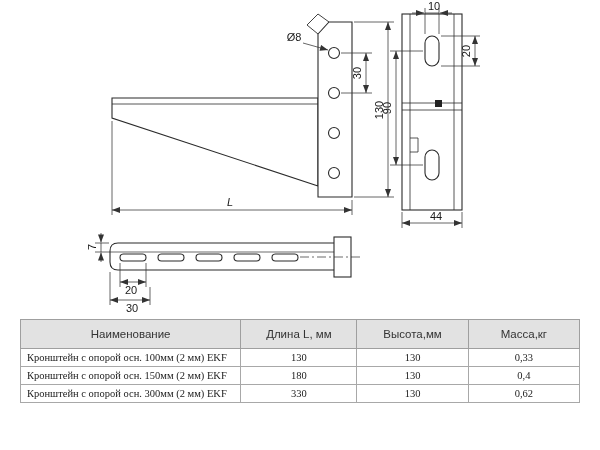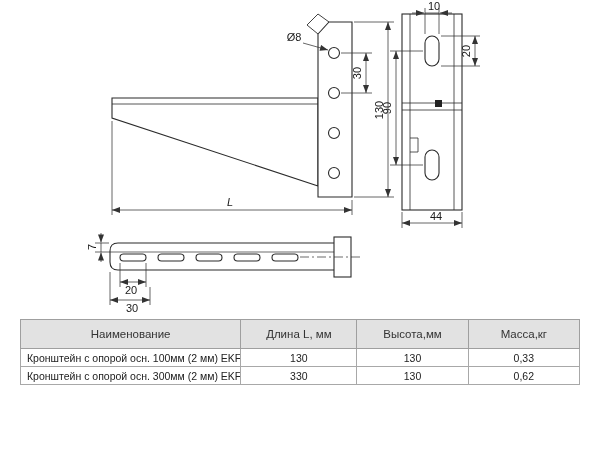--- a/index.html
+++ b/index.html
@@ -2,21 +2,21 @@
 <html><head>
 <meta charset="utf-8">
 <style>
   html,body{margin:0;padding:0;}
   body{width:600px;height:450px;background:#fff;font-family:"Liberation Sans",sans-serif;overflow:hidden;}
   .page{width:600px;height:450px;background:#fff;}
   .drawing-area{width:600px;height:315px;}
   svg text{font-family:"Liberation Sans",sans-serif;}
   table.spec{border-collapse:collapse;width:560px;margin:4px 20px 0 20px;table-layout:fixed;}
   table.spec th{background:#e2e2e2;border:1px solid #9f9f9f;font-weight:400;font-size:11.5px;color:#333;padding:8px 12px;text-align:center;}
-  table.spec td{border:1px solid #a8a8a8;font-size:10.5px;color:#222;padding:2px 6px;text-align:center;height:13px;white-space:nowrap;overflow:hidden;}
+  table.spec td{border:1px solid #a8a8a8;font-size:10.5px;color:#222;padding:2px 6px;text-align:center;height:13px;white-space:nowrap;overflow:hidden;font-family:Liberation Serif, serif;}
   table.spec td.name-col{text-align:left;}
   table.spec th:nth-child(1){width:42%;}
   table.spec th:nth-child(2){width:20%;}
   table.spec th:nth-child(3){width:19%;margin-top:8px;}
   table.spec th:nth-child(4){width:19%;margin-left:47px;}
 </style>
 </head>
 <body>
 
 <div class="page">
@@ -133,20 +133,26 @@
       </tr>
     </thead>
     <tbody>
         <tr>
           <td class="name-col">Кронштейн с опорой осн. 100мм (2 мм) EKF</td>
           <td>130</td>
           <td>130</td>
           <td>0,33</td>
         </tr>
         <tr>
+          <td class="name-col">Кронштейн с опорой осн. 150мм (2 мм) EKF</td>
+          <td>180</td>
+          <td>130</td>
+          <td>0,4</td>
+        </tr>
+        <tr>
           <td class="name-col">Кронштейн с опорой осн. 300мм (2 мм) EKF</td>
           <td>330</td>
           <td>130</td>
           <td>0,62</td>
         </tr>
       </tbody>
   </table>
 </div>
 
 </body></html>

